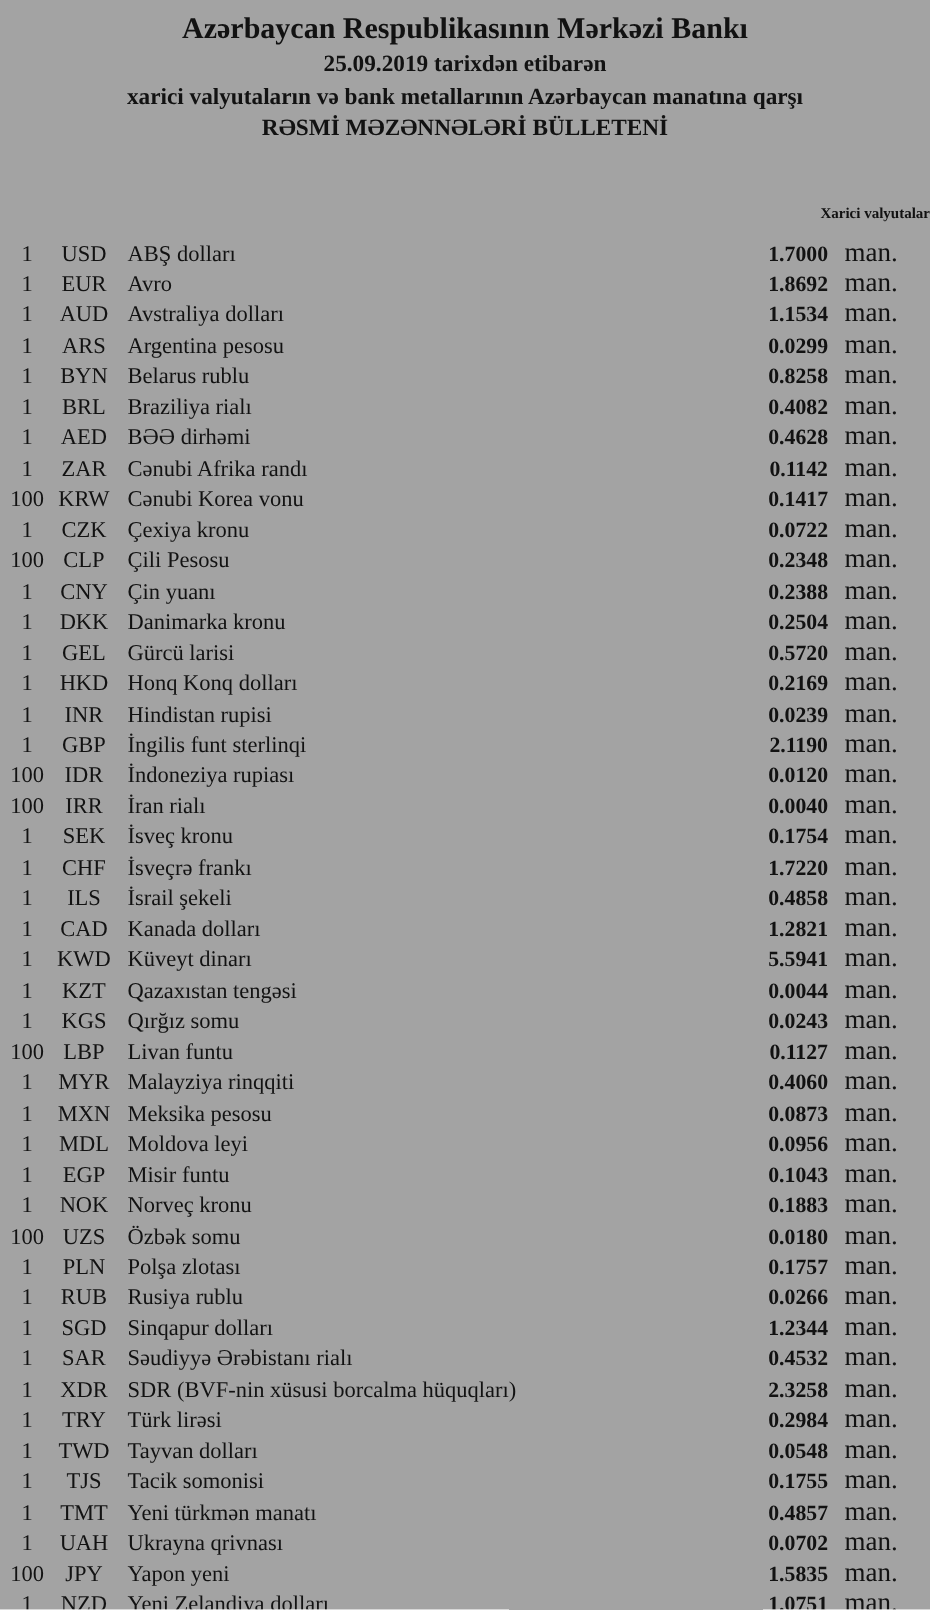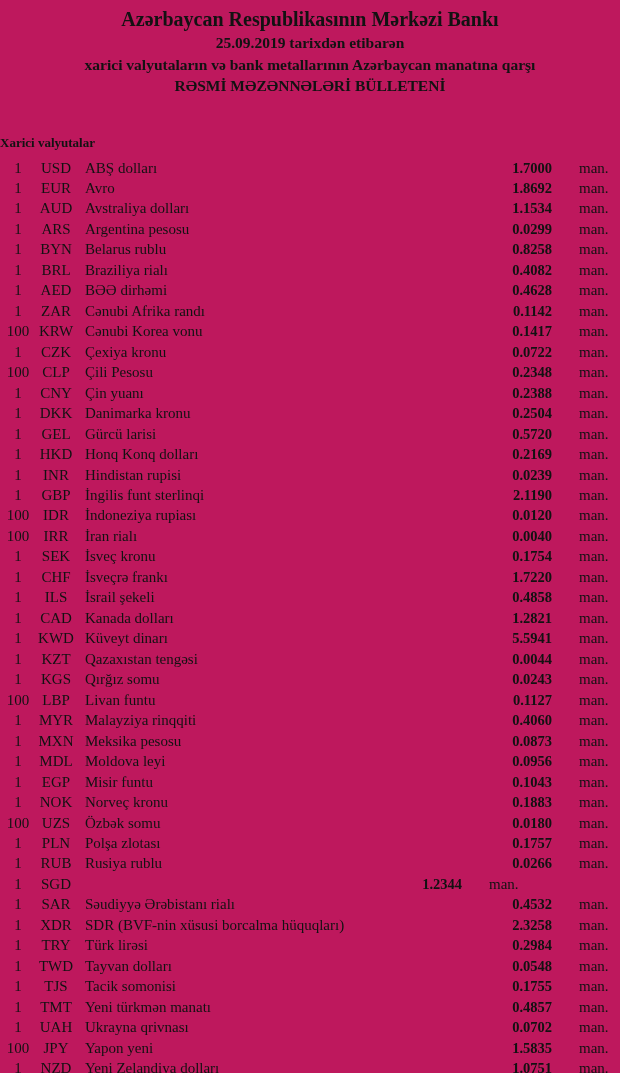--- a/index.html
+++ b/index.html
@@ -4,21 +4,21 @@
 <style>
   html, body {
     margin: 0;
     padding: 0;
     background: #ffffff;
   }
   .page {
     position: relative;
     width: 620px;
     height: 1073px;
-    background: #be185d;
+    background: #a3a3a3;
     color: #121212;
     font-family: "Liberation Serif", serif;
     overflow: hidden;
     box-sizing: border-box;
   }
   .header {
     text-align: center;
     padding-top: 7px;
   }
   .title {
@@ -26,22 +26,22 @@
     font-weight: bold;
     line-height: 25px;
   }
   .hline {
     font-size: 15.5px;
     font-weight: bold;
     line-height: 21.5px;
     text-align: center;
   }
   .section-title {
-    text-align: left;
-    font-size: 13px;
+    text-align: right;
+    font-size: 10px;
     font-weight: bold;
     margin-top: 37px;
     line-height: 18px;
   }
   .rates-table {
     margin-top: 6px;
     padding-right: 22px;
   }
   .row {
     display: grid;
@@ -63,22 +63,21 @@
     font-size: 15px;
     white-space: nowrap;
   }
   .rate {
     text-align: right;
     font-size: 14.5px;
     font-weight: bold;
   }
   .unit {
     padding-left: 11px;
-    font-size: 15px;
-    margin-left: 16px;
+    font-size: 18px;
   }
 </style>
 </head>
 <body>
 
 <div class="page">
   <div class="header">
     <div class="title">Azərbaycan Respublikasının Mərkəzi Bankı</div>
     <div class="hline">25.09.2019 tarixdən etibarən</div>
     <div class="hline">xarici valyutaların və bank metallarının Azərbaycan manatına qarşı</div>
@@ -365,20 +364,21 @@
         <span class="qty">1</span>
         <span class="code">RUB</span>
         <span class="name">Rusiya rublu</span>
         <span class="rate">0.0266</span>
         <span class="unit">man.</span>
       </div>
 
       <div class="row">
         <span class="qty">1</span>
         <span class="code">SGD</span>
+        <span class="name">Sinqapur dolları</span>
         <span class="rate">1.2344</span>
         <span class="unit">man.</span>
       </div>
 
       <div class="row">
         <span class="qty">1</span>
         <span class="code">SAR</span>
         <span class="name">Səudiyyə Ərəbistanı rialı</span>
         <span class="rate">0.4532</span>
         <span class="unit">man.</span>

